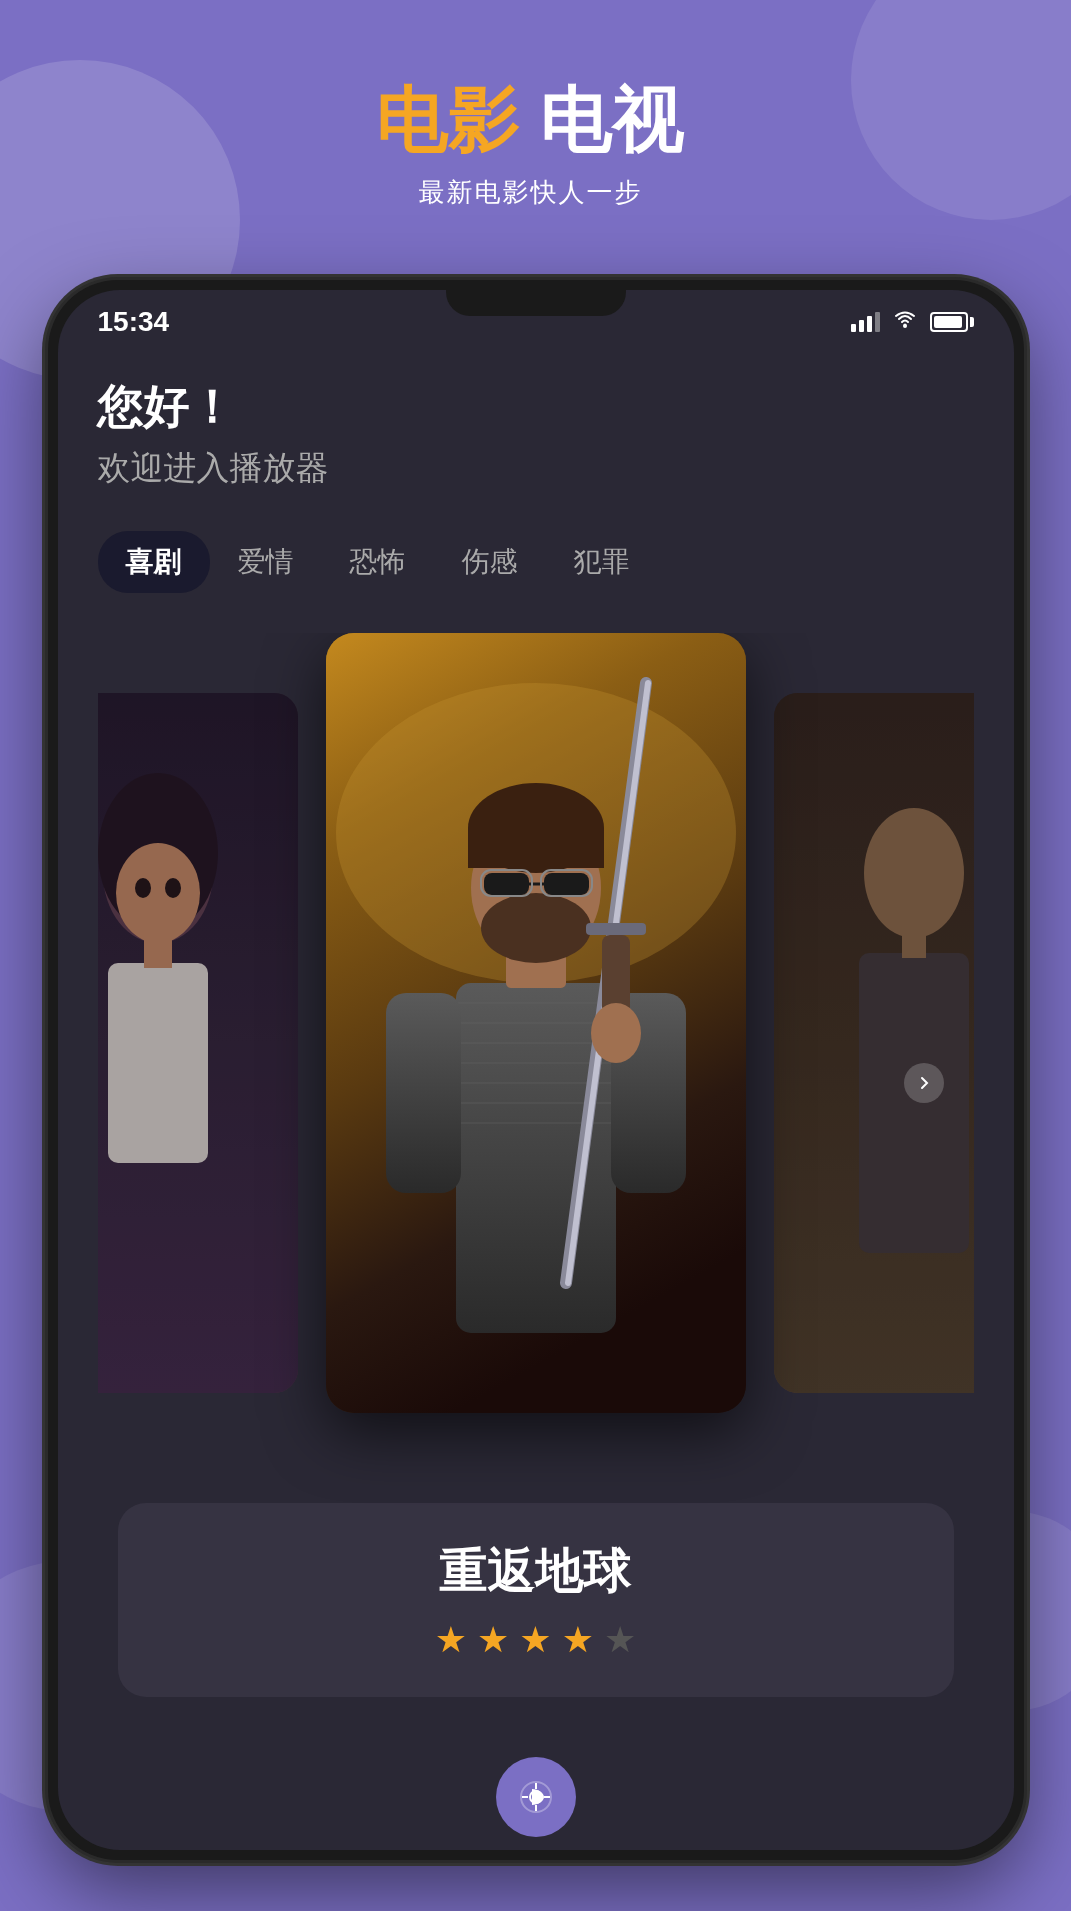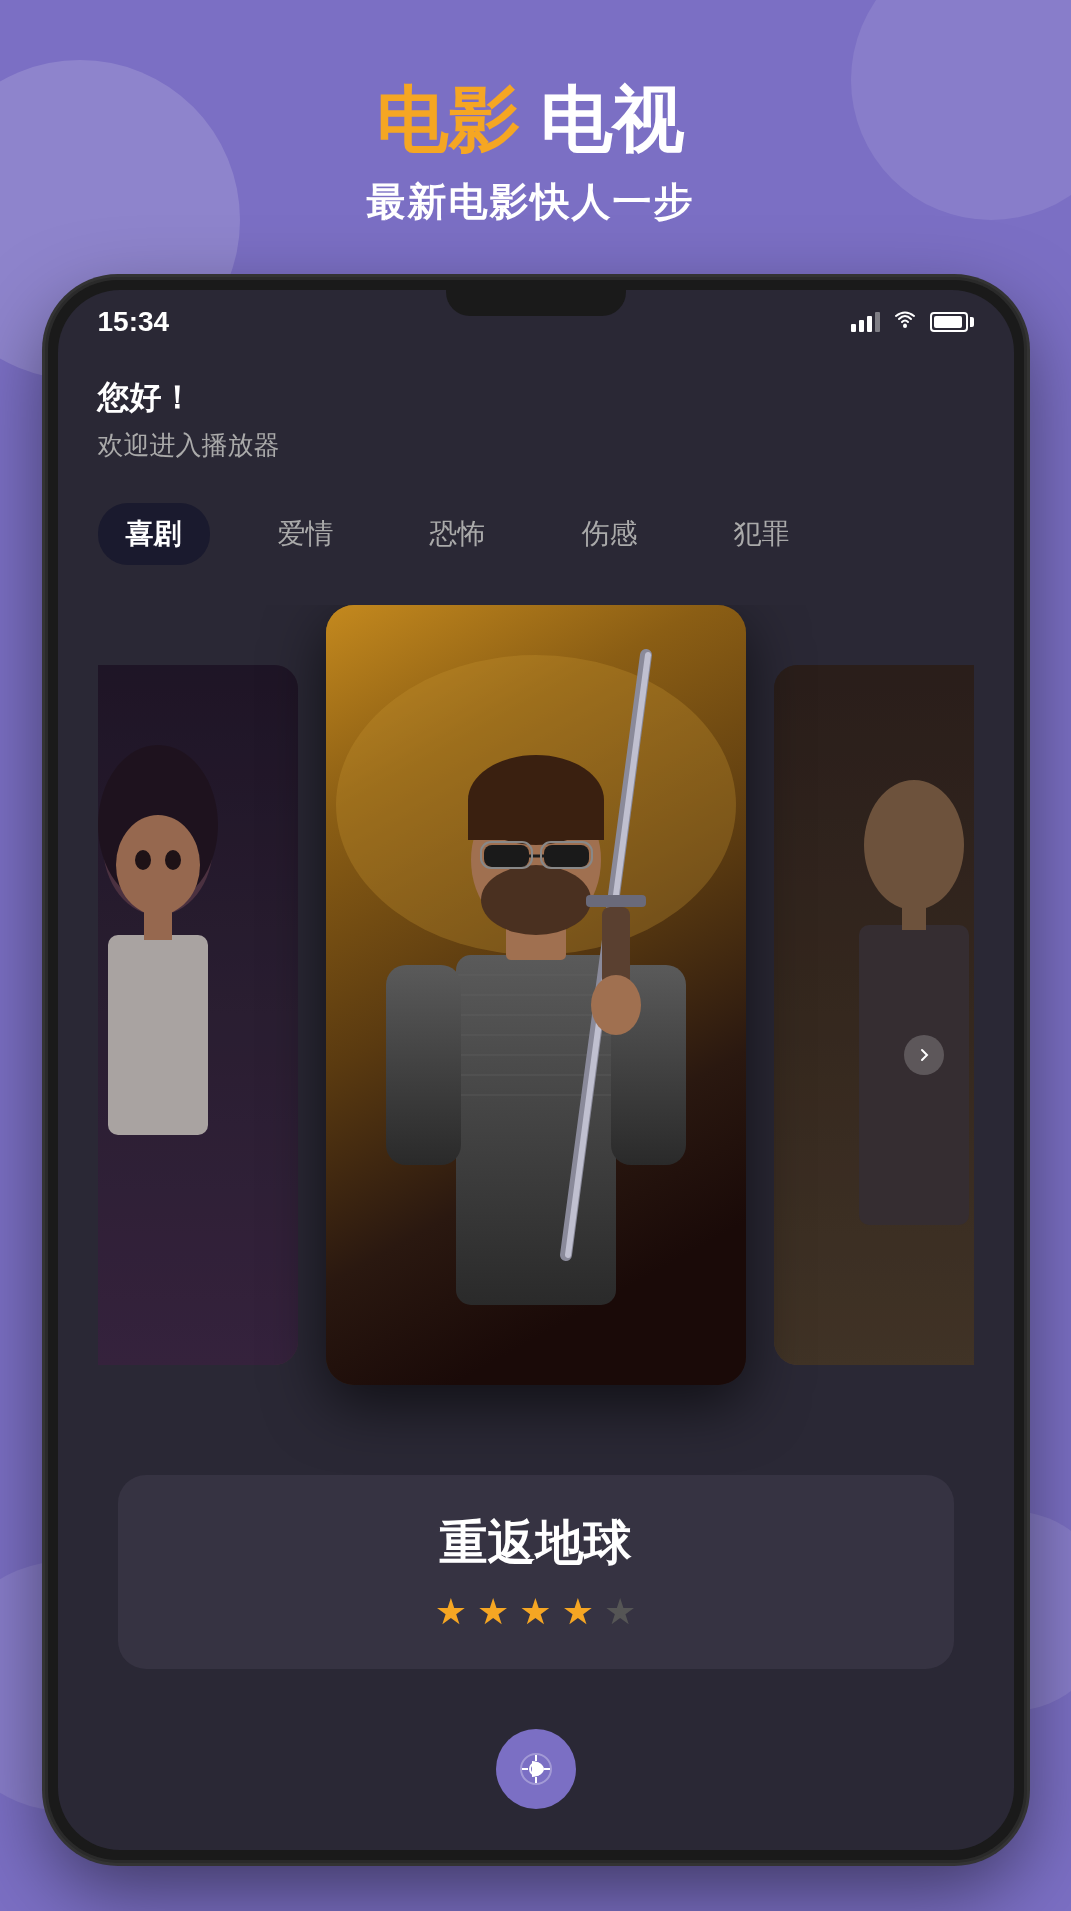--- a/index.html
+++ b/index.html
@@ -73,23 +73,23 @@
 
     .header-title-movie {
       color: #F5A623;
     }
 
     .header-title-tv {
       color: #FFFFFF;
     }
 
     .header-subtitle {
-      font-size: 39px;
+      font-size: 26px;
       color: #FFFFFF;
-      font-weight: 700;
+      font-weight: 400;
       letter-spacing: 2px;
     }
 
     
     .phone-frame {
       position: absolute;
       top: 280px;
       left: 50%;
       transform: translateX(-50%);
       width: 976px;
@@ -198,36 +198,35 @@
       margin-left: 2px;
     }
 
     
     .app-content {
       padding: 30px 40px 0;
       position: relative;
     }
 
     .greeting-title {
-      font-size: 32px;
+      font-size: 46px;
       font-weight: 700;
       color: #FFFFFF;
       margin-bottom: 8px;
     }
 
     .greeting-subtitle {
-      font-size: 26px;
+      font-size: 33px;
       color: #aaaaaa;
       margin-bottom: 40px;
     }
 
     
     .genre-tabs {
       display: flex;
-      gap: 40px;
       margin-bottom: 40px;
       align-items: flex-start;
     }
 
     .genre-tab {
       font-size: 28px;
       color: #aaaaaa;
       cursor: pointer;
       padding: 12px 28px;
       border-radius: 30px;

